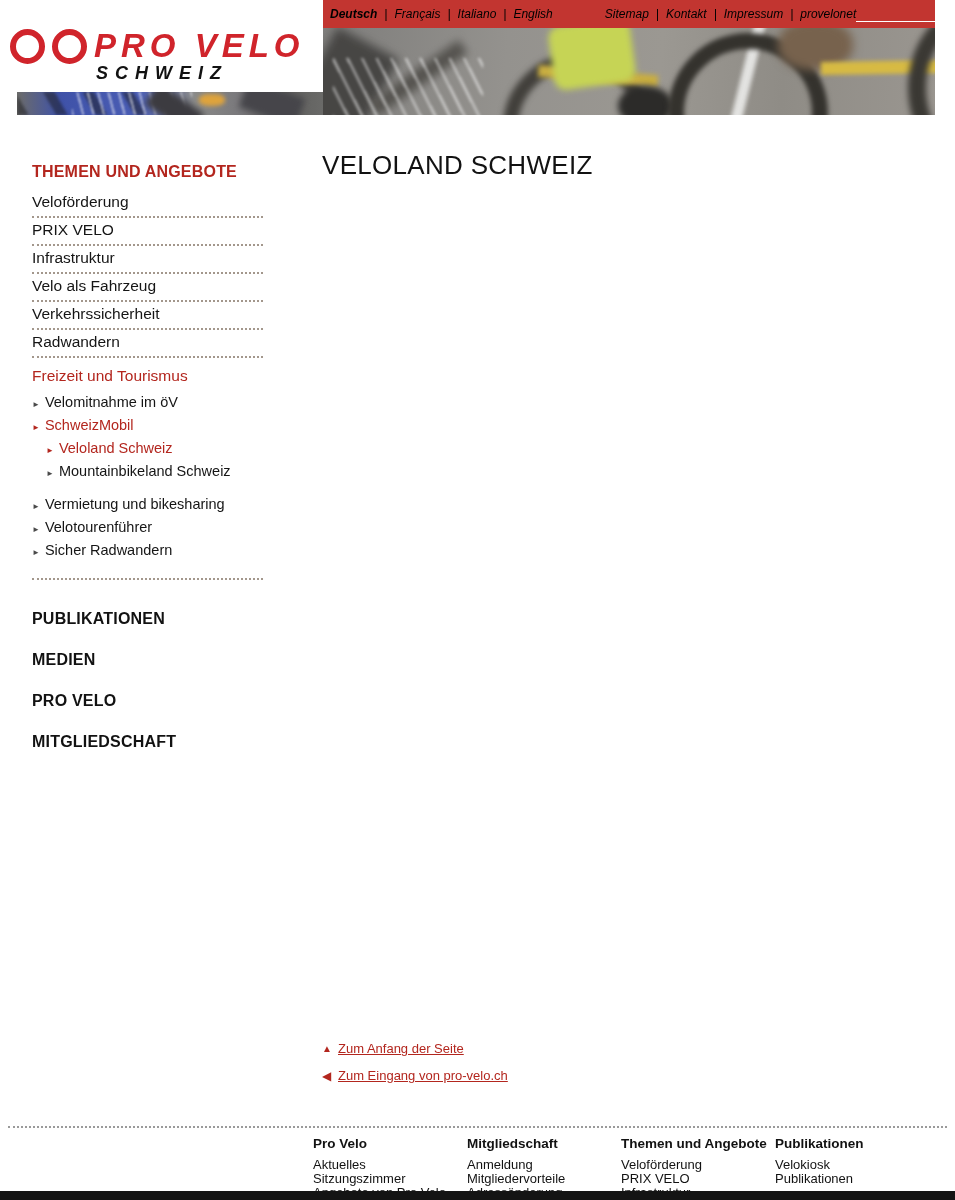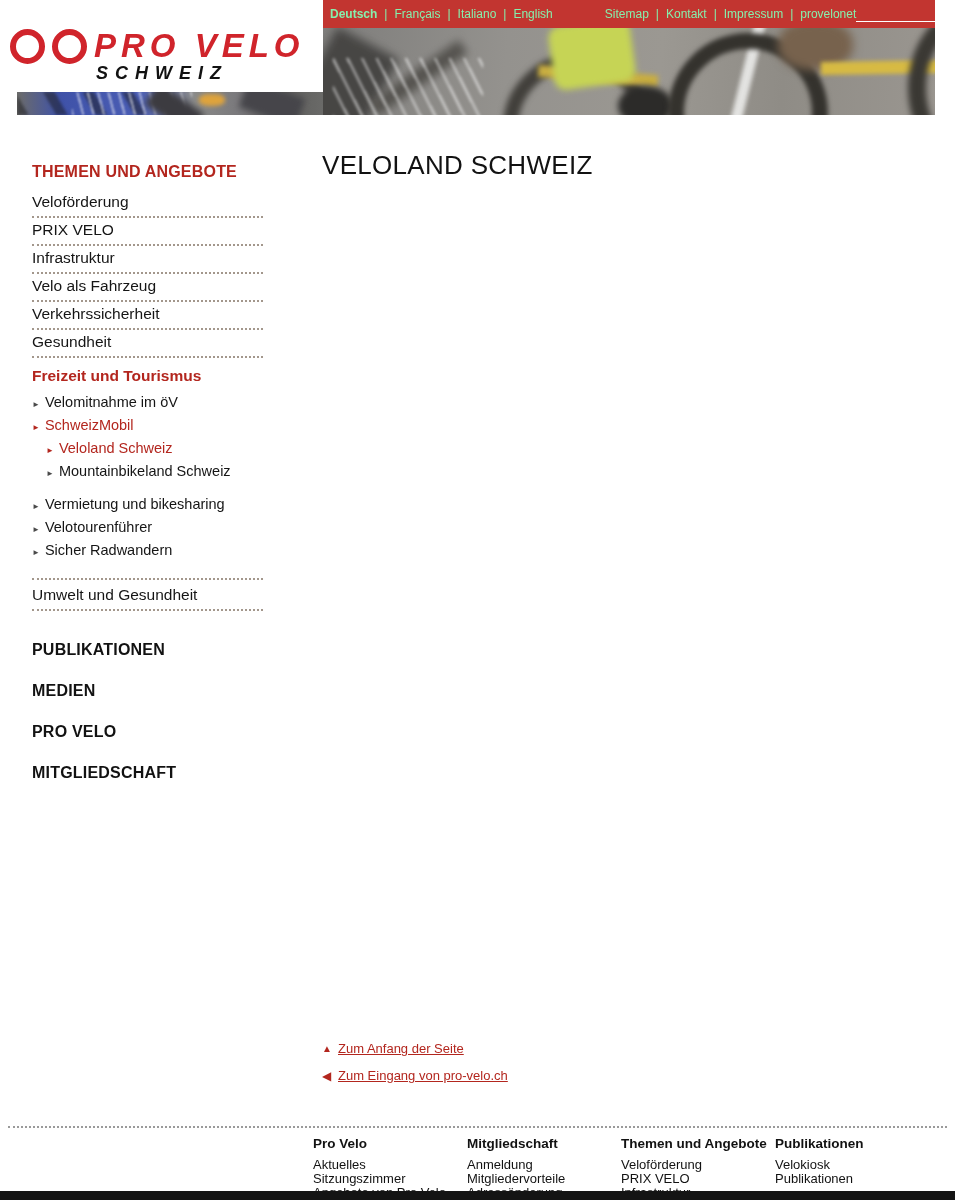--- a/index.html
+++ b/index.html
@@ -10,21 +10,21 @@
   a { cursor:pointer; }
 
   
   .topbar {
     position:absolute; left:323px; top:0; width:612px; height:28px;
     background:#C23530; color:#fff; font-size:12px;
     display:flex; align-items:center; box-sizing:border-box; padding:0 6px 0 7px;
     white-space:nowrap;
   }
   .tb-group { display:flex; align-items:center; }
-  .tb-item { color:#86efac; text-decoration:none; }
+  .tb-item { color:#000000; text-decoration:none;font-style:italic; }
   .tb-item.bold { font-weight:bold; }
   .tb-group .tb-item:not(:last-child)::after { content:"|"; margin:0 7px; font-weight:normal; }
   .tb-nav { margin-left:52px; }
   .tb-search { margin-left:auto; display:flex; align-items:center; }
   .tb-input {
     width:80px; height:15px; background:transparent; border:none;
     border-bottom:1px solid #fff; color:#fff; font-size:12px; outline:none; padding:0;
     font-family:"Liberation Sans", sans-serif;
   }
   .tb-submit { margin-left:10px; color:#fff; text-decoration:none; }
@@ -76,21 +76,21 @@
   .pl-yellow { left:182px; top:2px; width:26px; height:12px; background:#dea33c; border-radius:40%; filter:blur(2px); }
   .pl-dark2 { left:225px; top:-4px; width:60px; height:30px; background:#46454a; transform:rotate(20deg); filter:blur(3px); }
 
   
   .sidebar { position:absolute; left:32px; top:163px; width:231px; }
   .sb-title { margin:0 0 9px 0; font-size:16px; font-weight:bold; color:#B3261E; letter-spacing:.2px; }
   .sb-item {
     display:block; padding:3px 0 5px; border-bottom:2px dotted #a3978c;
     font-size:15.5px; color:#151515; text-decoration:none;
   }
-  .sb-item.red { color:#B3261E; border-bottom:none; padding-top:9px; padding-bottom:2px;font-weight:bold; }
+  .sb-item.red { color:#B3261E; border-bottom:none; padding-top:9px; padding-bottom:2px; }
   .sb-sub { margin:5px 0 0 0; }
   .sub {
     display:flex; align-items:baseline; padding:2px 0; font-size:14.5px; line-height:17px;
     color:#151515; text-decoration:none;
   }
   .sub .arr { font-size:8px; margin-right:5px; color:#4a4a4a; flex:0 0 auto; }
   .sub.red { color:#B3261E; }
   .sub.red .arr { color:#B3261E; }
   .sub.lvl2 { padding-left:14px; }
   .sub.gap { margin-top:10px; }
@@ -180,21 +180,21 @@
   </div>
 
   <nav class="sidebar">
     <h2 class="sb-title">THEMEN UND ANGEBOTE</h2>
 
     <a class="sb-item">Veloförderung</a>
     <a class="sb-item">PRIX VELO</a>
     <a class="sb-item">Infrastruktur</a>
     <a class="sb-item">Velo als Fahrzeug</a>
     <a class="sb-item">Verkehrssicherheit</a>
-    <a class="sb-item">Gesundheit</a>
+    <a class="sb-item">Radwandern</a>
 
     <a class="sb-item red">Freizeit und Tourismus</a>
 
     <div class="sb-sub">
       <a class="sub lvl1">
         <span class="arr">►</span>
         <span>Velomitnahme im öV</span>
       </a>
       <a class="sub lvl1 red">
         <span class="arr">►</span>
@@ -216,21 +216,20 @@
         <span class="arr">►</span>
         <span>Velotourenführer</span>
       </a>
       <a class="sub lvl1">
         <span class="arr">►</span>
         <span>Sicher Radwandern</span>
       </a>
     </div>
 
     <div class="sb-sep"></div>
-    <a class="sb-item last">Umwelt und Gesundheit</a>
 
     <a class="sb-section first">PUBLIKATIONEN</a>
     <a class="sb-section">MEDIEN</a>
     <a class="sb-section">PRO VELO</a>
     <a class="sb-section">MITGLIEDSCHAFT</a>
   </nav>
 
   <h1 class="main-title">VELOLAND SCHWEIZ</h1>
 
   <div class="page-links">

